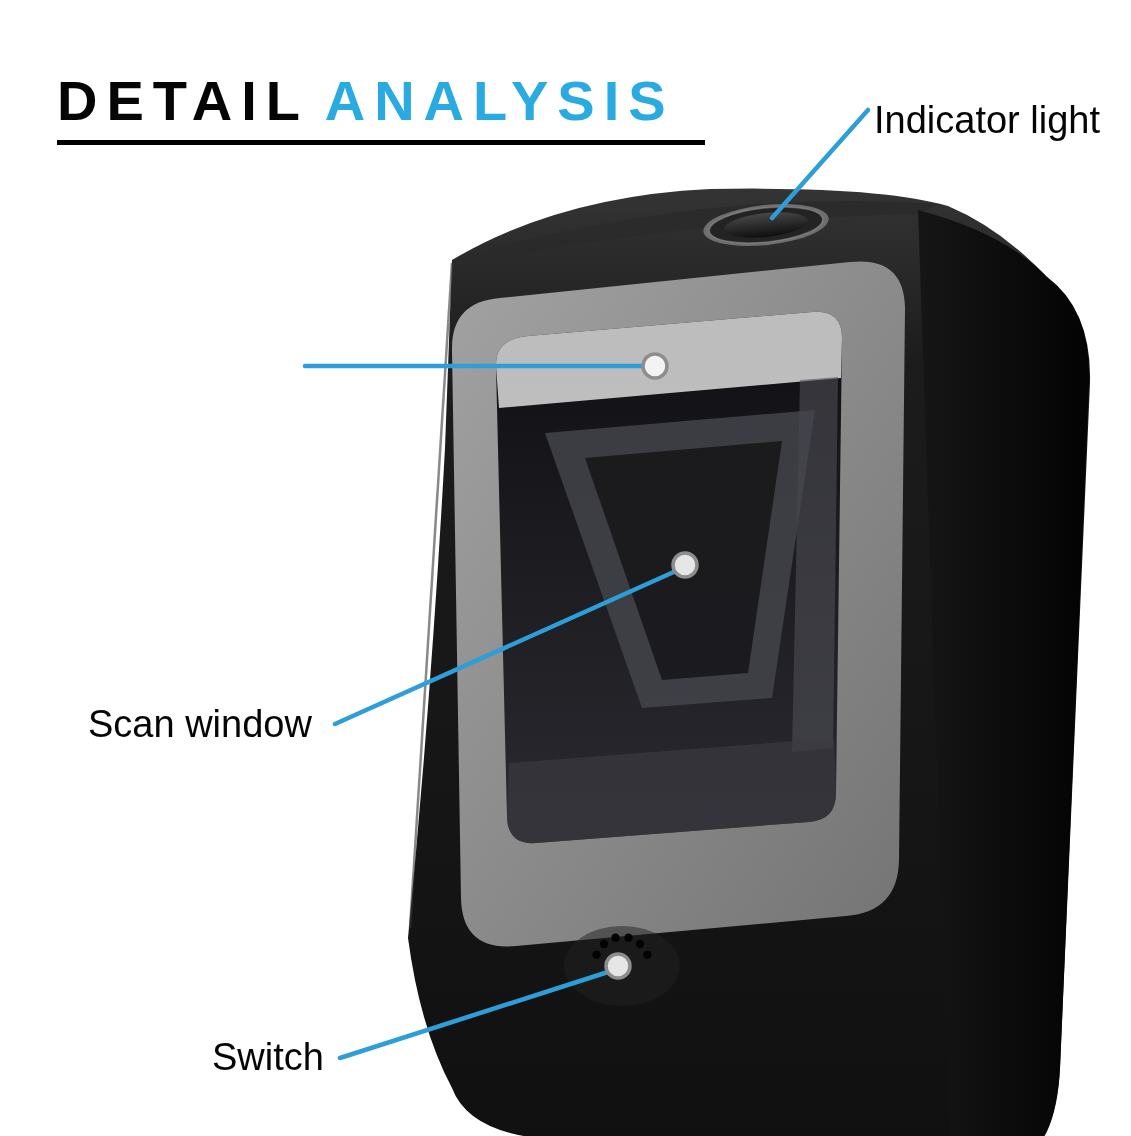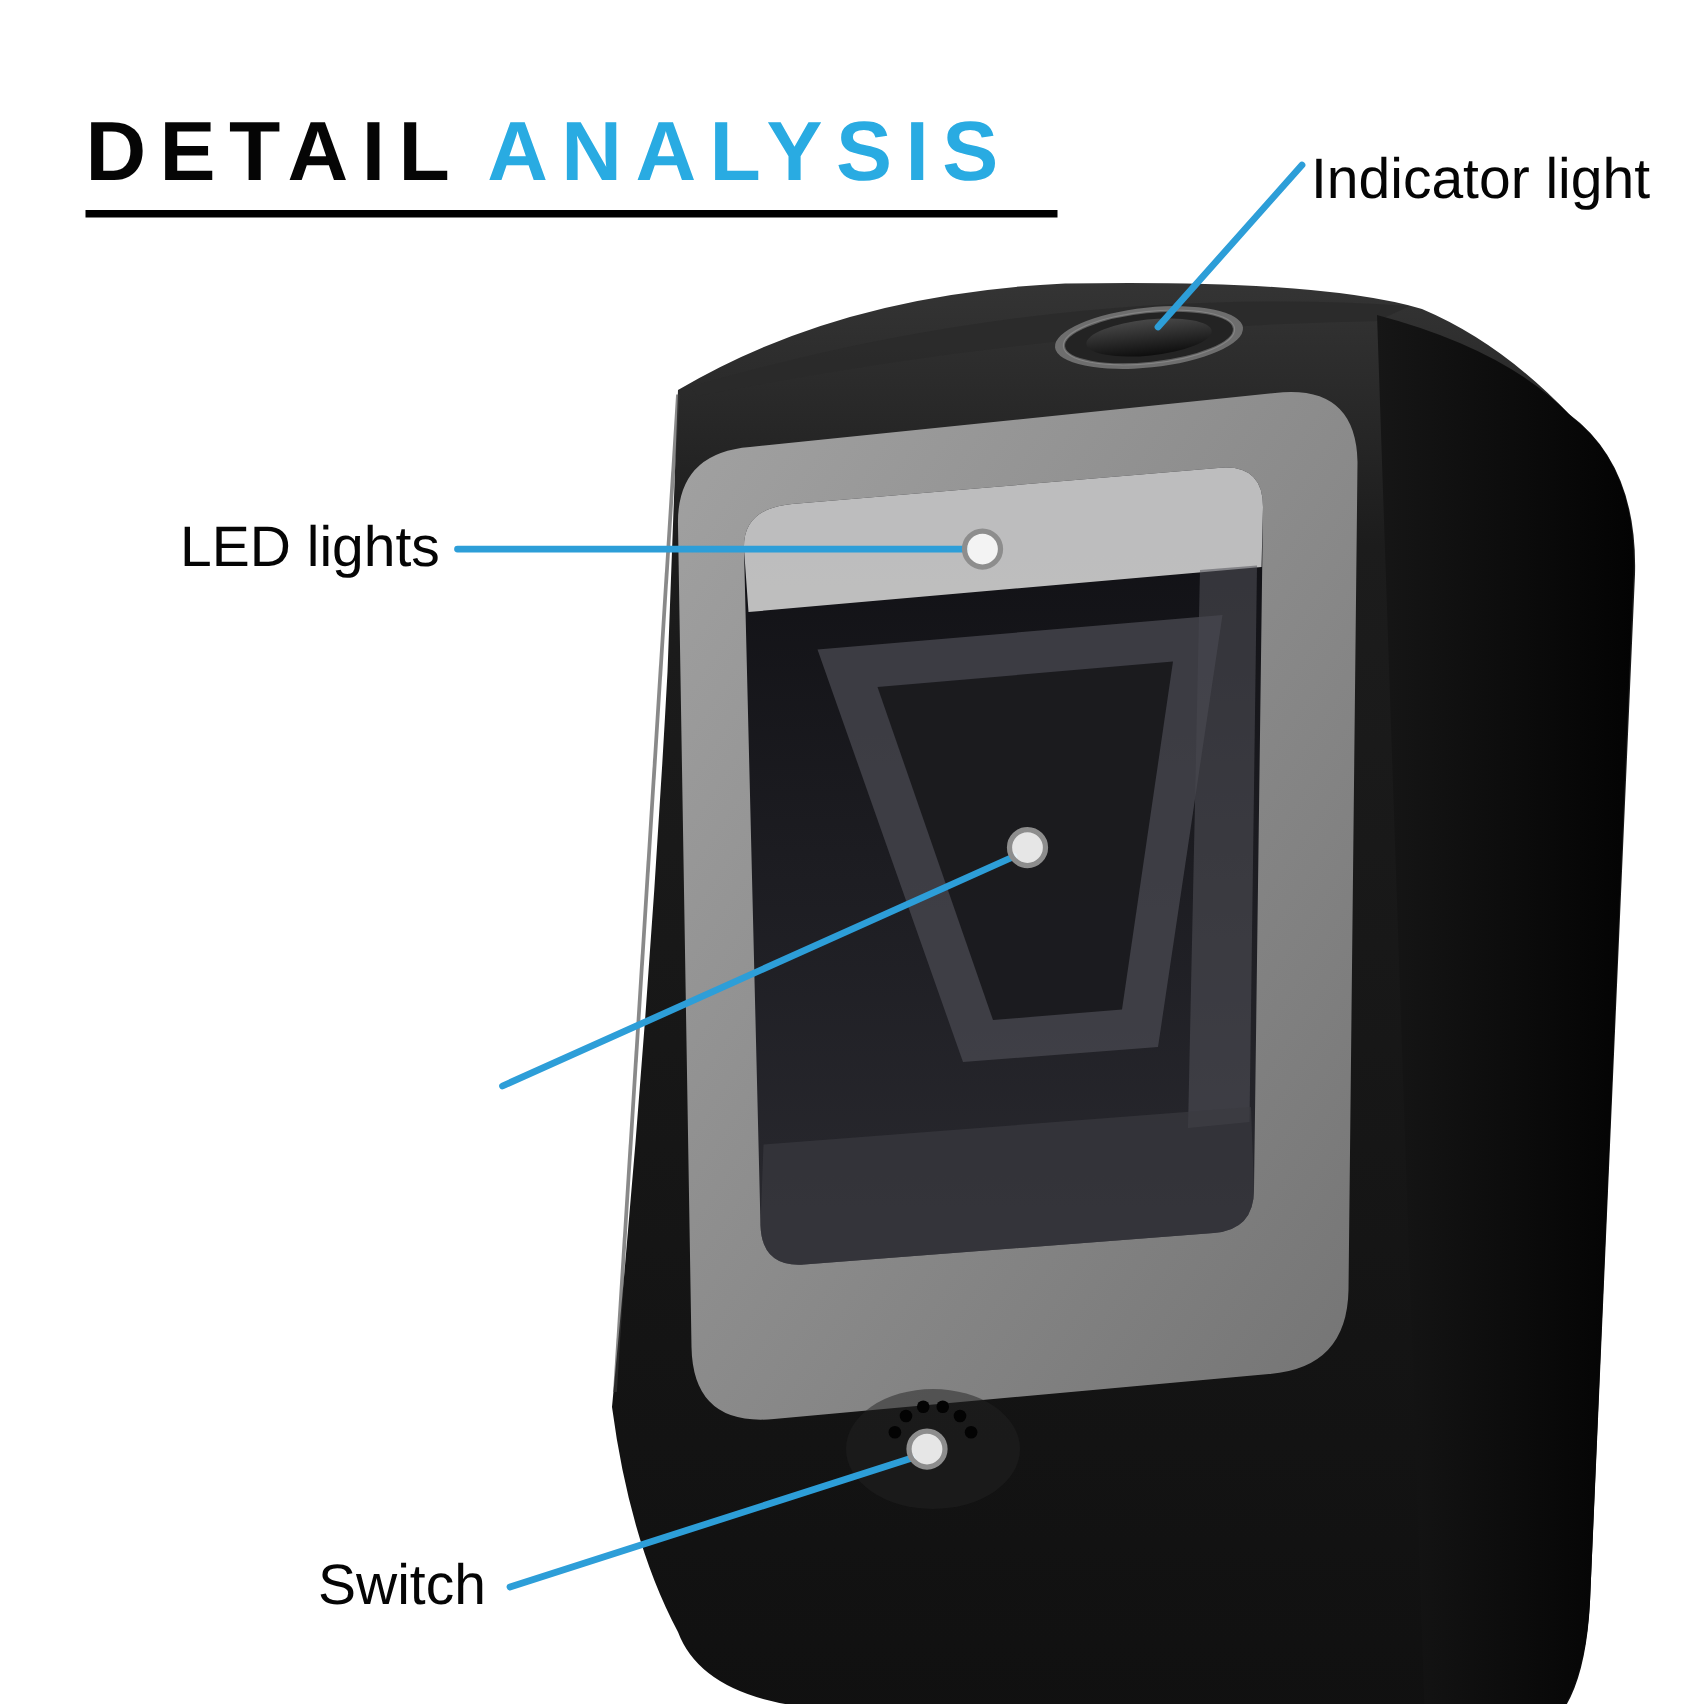--- a/index.html
+++ b/index.html
@@ -137,16 +137,16 @@
   </svg>
 
   <div class="title">
     <span>DETAIL</span><span class="accent">ANALYSIS</span>
   </div>
   <div class="title-underline"></div>
 
   <div class="callout" id="label-switch">
     <div>Indicator light</div>
   </div>
-  <div class="callout" id="label-led">LED lights</div>
+  <div class="callout" id="label-scan">Scan window</div>
   <div class="callout" id="label-buzzer">Switch</div>
 
 </div>
 
 </body></html>

